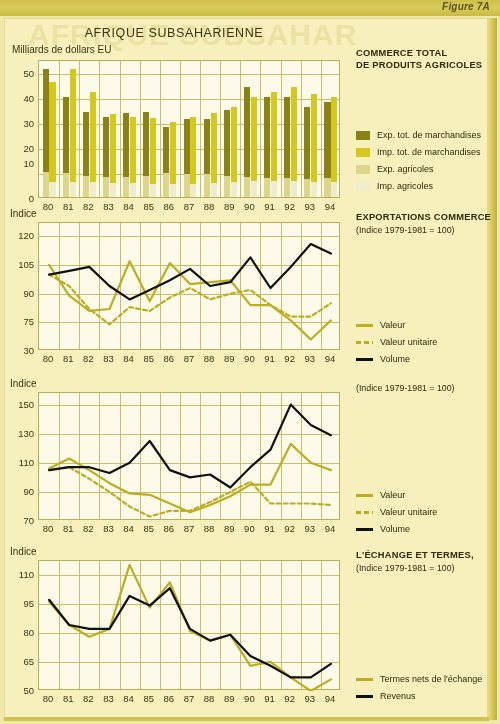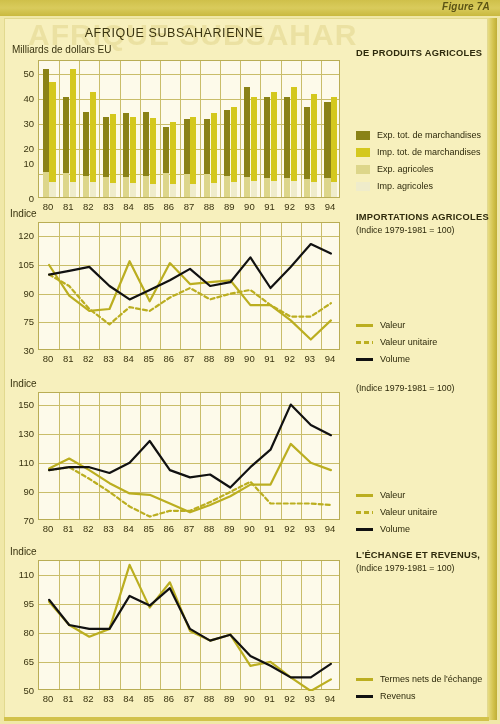--- a/index.html
+++ b/index.html
@@ -369,20 +369,21 @@
         <div class="xtick" style="left: 191.267px;">89</div>
         <div class="xtick" style="left: 211.4px;">90</div>
         <div class="xtick" style="left: 231.533px;">91</div>
         <div class="xtick" style="left: 251.667px;">92</div>
         <div class="xtick" style="left: 271.8px;">93</div>
         <div class="xtick" style="left: 291.933px;">94</div>
       </div>
   </div>
 
   <div class="legendbox" id="lt0" style="top: 48px;">
+      <div class="legtitle">COMMERCE TOTAL</div>
       <div class="legtitle">DE PRODUITS AGRICOLES</div>
     </div>
   <div class="legitems" id="li0" style="top: 128px;">
       <div class="legrow">
         <span class="swatch" style="background: rgb(138, 130, 22);"></span>
         <span class="legtxt">Exp. tot. de marchandises</span>
       </div>
       <div class="legrow">
         <span class="swatch" style="background: rgb(212, 200, 30);"></span>
         <span class="legtxt">Imp. tot. de marchandises</span>
@@ -391,21 +392,21 @@
         <span class="swatch" style="background: rgb(221, 214, 138);"></span>
         <span class="legtxt">Exp. agricoles</span>
       </div>
       <div class="legrow">
         <span class="swatch" style="background: rgb(239, 236, 203);"></span>
         <span class="legtxt">Imp. agricoles</span>
       </div>
     </div>
 
   <div class="legendbox" id="lt1" style="top: 212px;">
-      <div class="legtitle">IMPORTATIONS AGRICOLES</div>
+      <div class="legtitle">EXPORTATIONS COMMERCE</div>
       <div class="legsub">(Indice 1979-1981 = 100)</div>
     </div>
   <div class="legitems" id="li1" style="top: 318px;">
       <div class="legrow">
         <span class="lline" style="background: rgb(187, 174, 32);"></span>
         <span class="legtxt">Valeur</span>
       </div>
       <div class="legrow">
         <span class="ldash" style="background: repeating-linear-gradient(90deg, rgb(187, 174, 32) 0px, rgb(187, 174, 32) 5px, transparent 5px, transparent 8px);"></span>
         <span class="legtxt">Valeur unitaire</span>
@@ -428,21 +429,21 @@
         <span class="ldash" style="background: repeating-linear-gradient(90deg, rgb(187, 174, 32) 0px, rgb(187, 174, 32) 5px, transparent 5px, transparent 8px);"></span>
         <span class="legtxt">Valeur unitaire</span>
       </div>
       <div class="legrow">
         <span class="lline" style="background: rgb(17, 17, 17);"></span>
         <span class="legtxt">Volume</span>
       </div>
     </div>
 
   <div class="legendbox" id="lt3" style="top: 550px;">
-      <div class="legtitle">L'ÉCHANGE ET REVENUS,</div>
+      <div class="legtitle">L'ÉCHANGE ET TERMES,</div>
       <div class="legsub">(Indice 1979-1981 = 100)</div>
     </div>
   <div class="legitems" id="li3" style="top: 672px;">
       <div class="legrow">
         <span class="lline" style="background: rgb(187, 174, 32);"></span>
         <span class="legtxt">Termes nets de l'échange</span>
       </div>
       <div class="legrow">
         <span class="lline" style="background: rgb(17, 17, 17);"></span>
         <span class="legtxt">Revenus</span>

